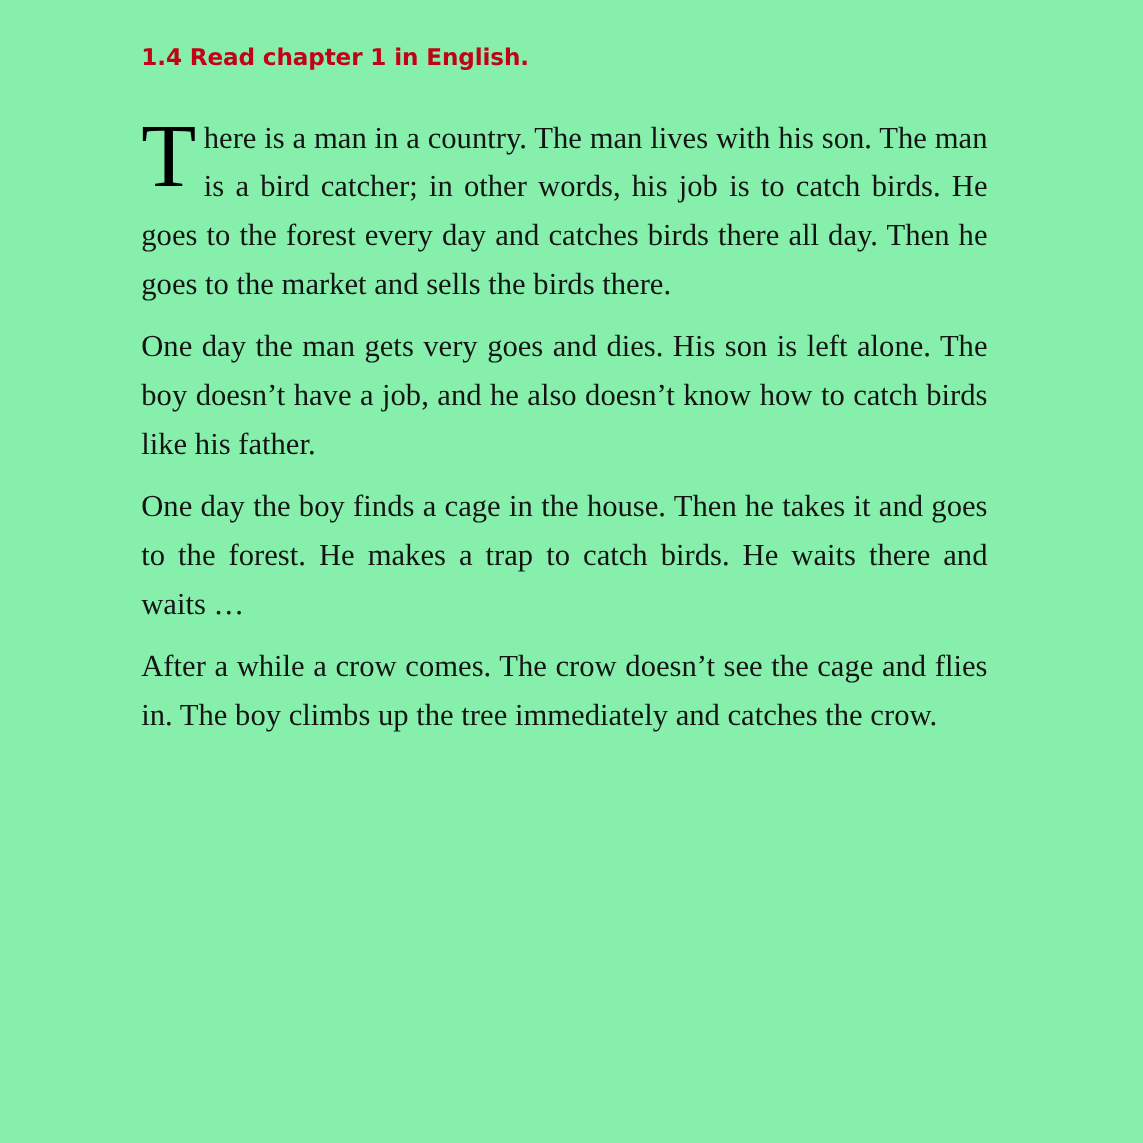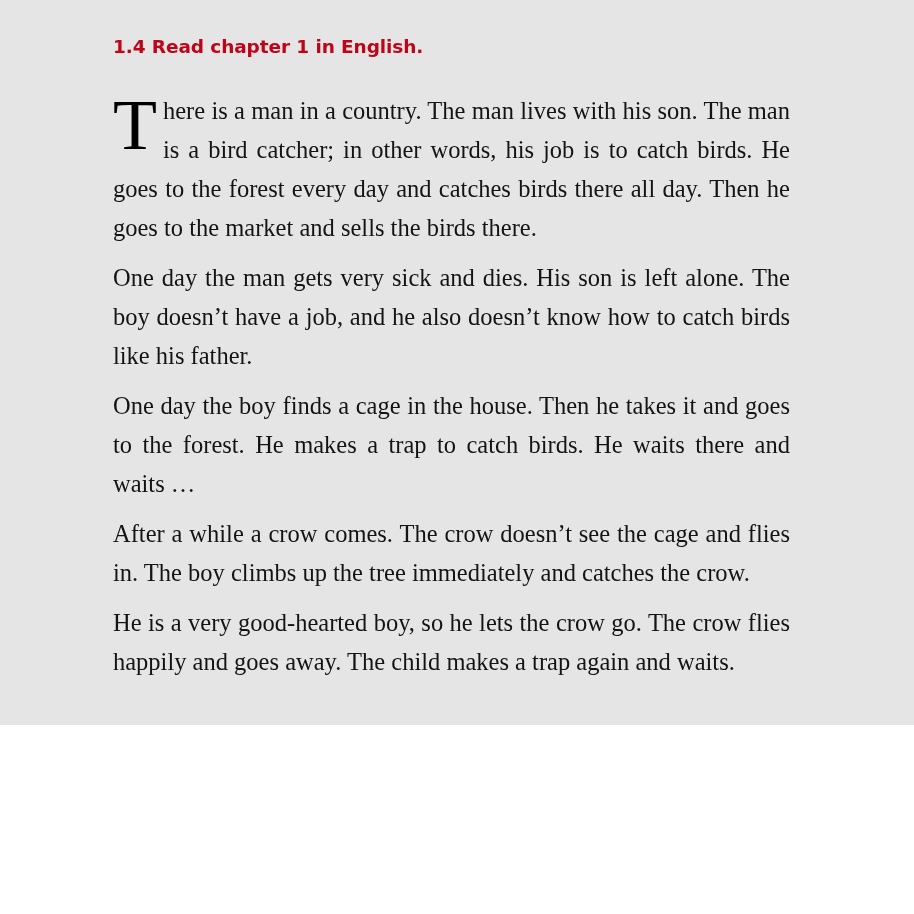--- a/index.html
+++ b/index.html
@@ -11,22 +11,22 @@
     width: 914px;
     height: 914px;
     overflow: hidden;
     font-family: "Liberation Serif", "DejaVu Serif", serif;
     color: #000000;
   }
 
   .page {
     position: relative;
     width: 914px;
-    height: 725px;
-    background: #e5e5e5;
+    height: 914px;
+    background: #86efac;
     box-sizing: border-box;
     overflow: hidden;
     padding-left: 28px;
   }
 
   .content {
     position: absolute;
     left: 113px;
     top: 0;
     width: 677px;
@@ -84,24 +84,23 @@
 </head>
 <body>
 
 <div class="page">
   <div class="content">
 
     <h2 class="section-heading">1.4 Read chapter 1 in English.</h2>
 
     <p class="body-para dropcap-para para-gap-first"><span class="dropcap">T</span><span>here is a man in a country. The man lives with his son. The man is a bird catcher; in other words, his job is to catch birds. He goes to the forest every day and catches birds there all day. Then he goes to the market and sells the birds there.</span></p>
 
-    <p class="body-para para-gap">One day the man gets very sick and dies. His son is left alo­ne. The boy doesn’t have a job, and he also doesn’t know how to catch birds like his father.</p>
+    <p class="body-para para-gap">One day the man gets very goes and dies. His son is left alo­ne. The boy doesn’t have a job, and he also doesn’t know how to catch birds like his father.</p>
 
     <p class="body-para para-gap">One day the boy finds a cage in the house. Then he takes it and goes to the forest. He makes a trap to catch birds. He waits there and waits …</p>
 
     <p class="body-para para-gap">After a while a crow comes. The crow doesn’t see the cage and flies in. The boy climbs up the tree immediately and catches the crow.</p>
 
 
 
-    <p class="body-para para-gap clipped-para">He is a very good-hearted boy, so he lets the crow go. The crow flies happily and goes away. The child makes a trap again and waits.</p>
 
   </div>
 </div>
 
 </body></html>

